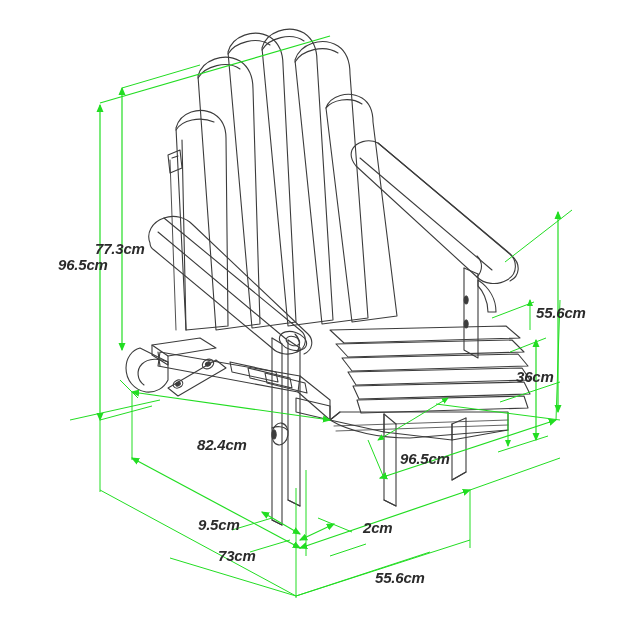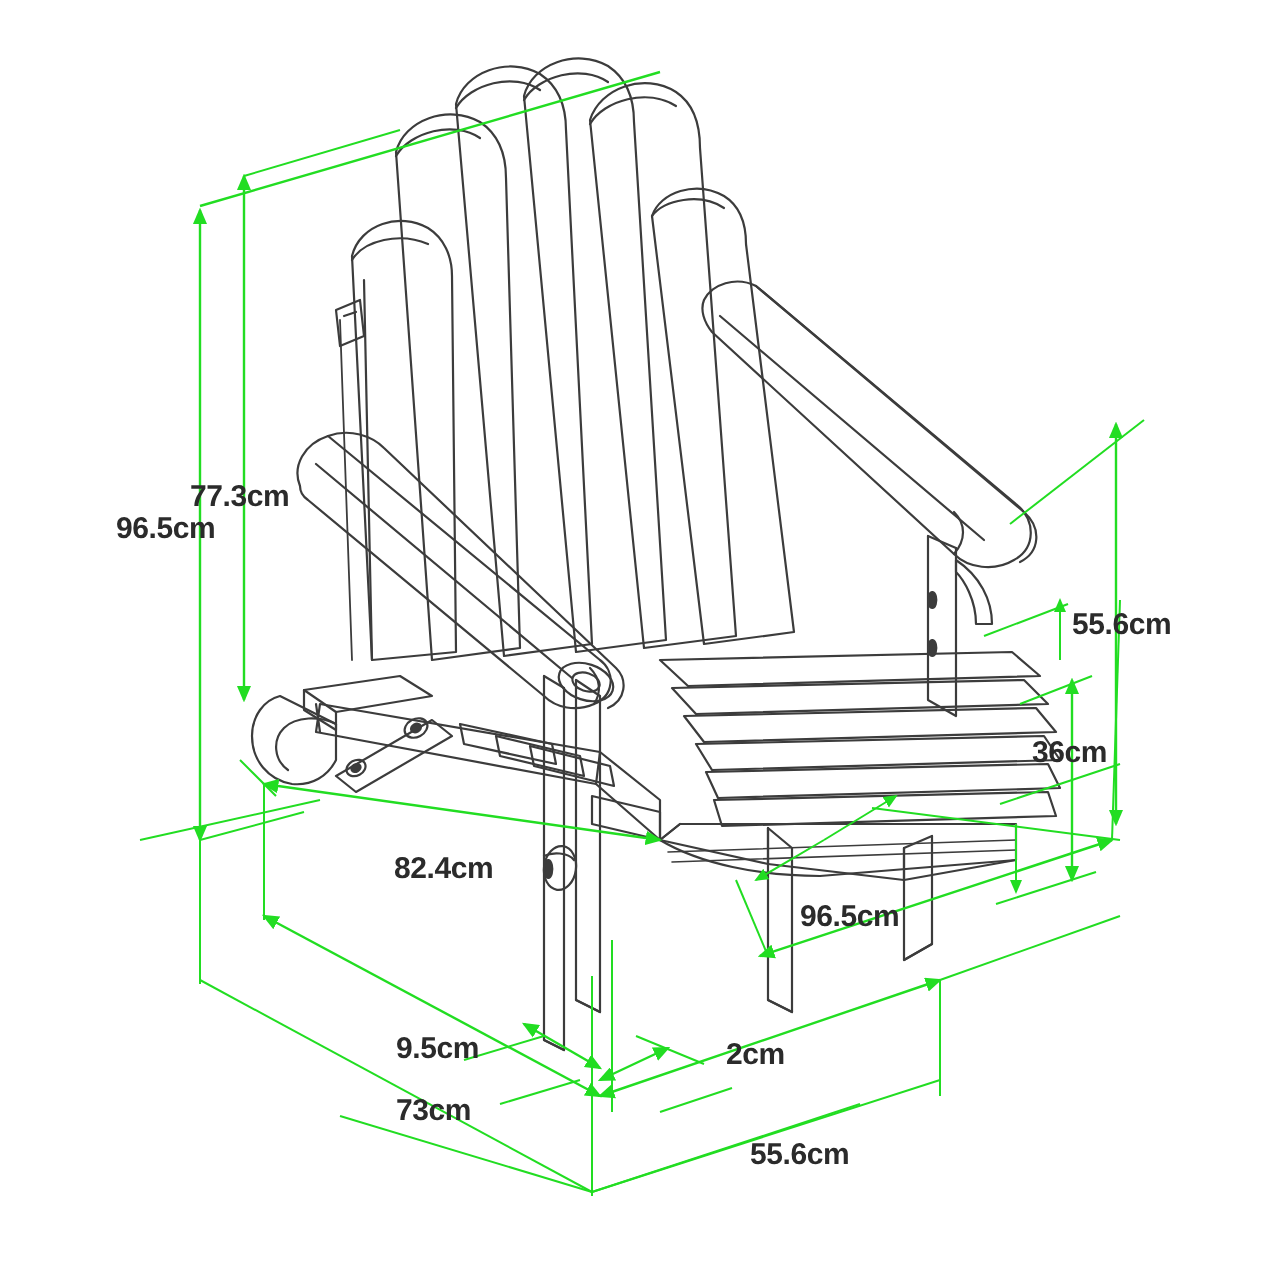--- a/index.html
+++ b/index.html
@@ -9,20 +9,21 @@
   }
   body {
     font-family: "Liberation Sans", sans-serif;
   }
   #canvas {
     position: relative;
     width: 640px;
     height: 640px;
     background: #ffffff;
     overflow: hidden;
+    font-style: italic;
   }
   #drawing {
     position: absolute;
     left: 0;
     top: 0;
     width: 640px;
     height: 640px;
   }
   .dim-label {
     position: absolute;
@@ -277,25 +278,25 @@
   </svg>
 
   <div class="dim-label" style="left:95px; top:241px;">77.3cm</div>
 
   <div class="dim-label" style="left:58px; top:257px;">96.5cm</div>
 
   <div class="dim-label" style="left:536px; top:305px;">55.6cm</div>
 
   <div class="dim-label" style="left:516px; top:369px;text-align:center;">36cm</div>
 
-  <div class="dim-label" style="left:197px; top:427px;">82.4cm</div>
+  <div class="dim-label" style="left:197px; top:437px;">82.4cm</div>
 
   <div class="dim-label" style="left:400px; top:451px;">96.5cm</div>
 
   <div class="dim-label" style="left:198px; top:517px;">9.5cm</div>
 
-  <div class="dim-label" style="left:198px; top:548px;">73cm</div>
+  <div class="dim-label" style="left:218px; top:548px;">73cm</div>
 
   <div class="dim-label" style="left:363px; top:520px;">2cm</div>
 
   <div class="dim-label" style="left:375px; top:570px;">55.6cm</div>
 
 </div>
 
 </body></html>

